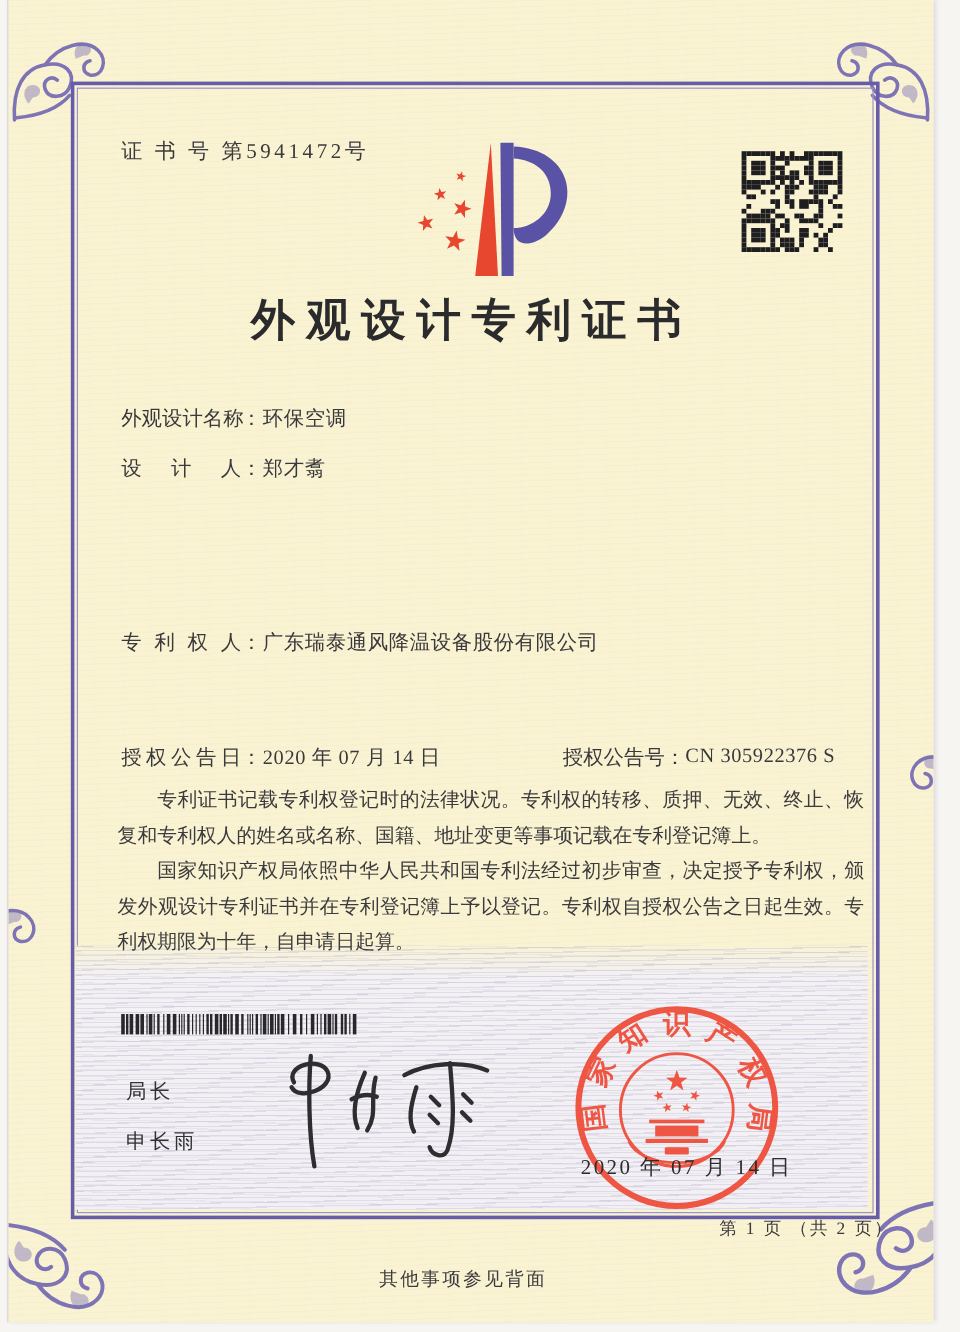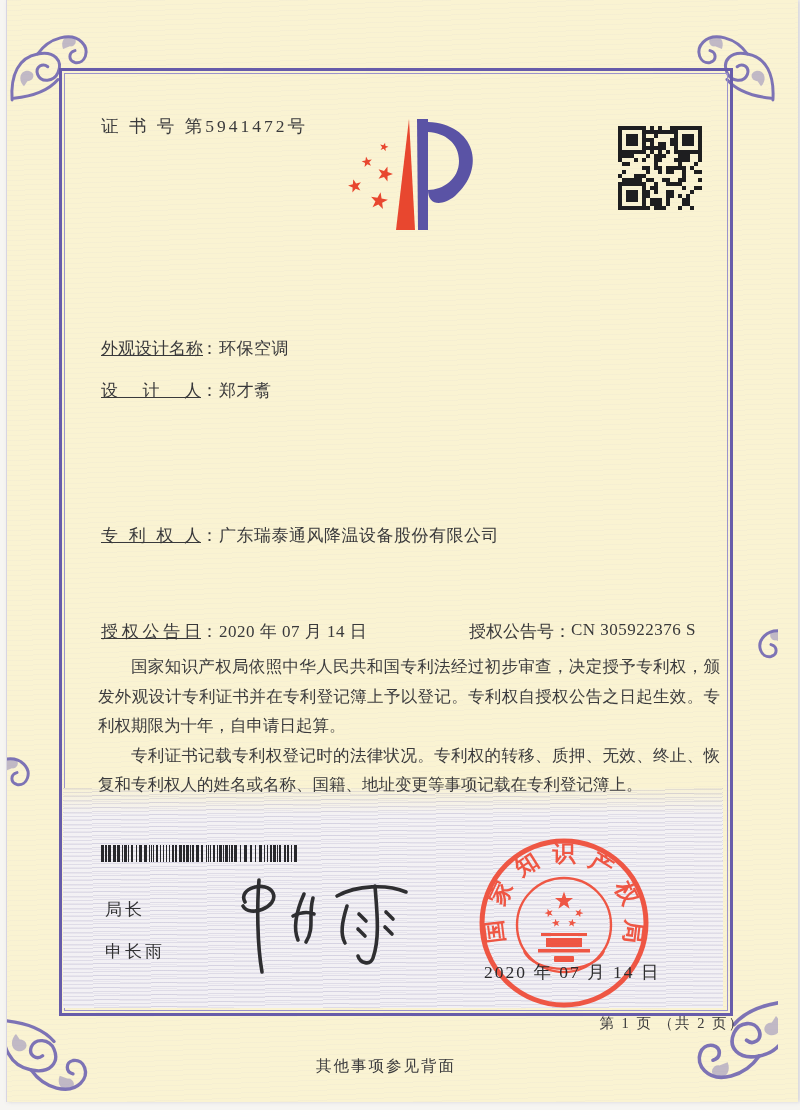--- a/index.html
+++ b/index.html
@@ -10,21 +10,20 @@
     color:#38383a;
   }
   .page{
     position:absolute;left:6px;top:0;width:771px;height:1102px;
     background:
       repeating-linear-gradient(178deg, rgba(190,184,214,0.07) 0 1px, rgba(0,0,0,0) 1px 5px),
       #faf3d2;
     border-left:1px solid #d8d5e2;
     box-shadow:2px 0 4px rgba(120,115,150,0.25);
     overflow:hidden;
-    padding-left:20px;
   }
   .frame{
     position:absolute;left:52px;top:68px;width:668px;height:942px;
     border:3px solid #675caa;
   }
   .frame-inner{position:absolute;inset:2px;border:1px solid #9b93cc;}
   .lower-zone{
     position:absolute;left:56px;top:788px;width:660px;height:220px;
     background:linear-gradient(#f8f2d6 0%, #f3f1f4 12%, #f2f0f4 100%);
   }
@@ -40,21 +39,21 @@
     position:absolute;left:611px;top:126px;width:84px;height:84px;
     display:grid;grid-template-columns:repeat(21,4px);grid-template-rows:repeat(21,4px);
     background:transparent;
   }
   .qr .qm{background:#1e1e20;}
   .title{
     position:absolute;left:52px;top:242px;width:668px;text-align:center;
     font-size:37px;font-weight:bold;letter-spacing:9px;color:#2b2b2e;
   }
   .field{position:absolute;left:94px;font-size:17px;color:#39393b;white-space:nowrap;}
-  .flabel{display:inline-block;width:100px;text-align:justify;text-align-last:justify;vertical-align:top;text-decoration:underline;}
+  .flabel{display:inline-block;width:100px;text-align:justify;text-align-last:justify;vertical-align:top;}
   .fcolon{display:inline-block;width:18px;vertical-align:top;}
   .fvalue{display:inline-block;vertical-align:top;letter-spacing:0.5px;}
   .addr-val{white-space:normal;width:432px;line-height:30px;}
   .field2{position:absolute;left:462px;font-size:17px;white-space:nowrap;}
   .paras{
     position:absolute;left:91px;top:652px;width:622px;
     font-size:16.5px;line-height:29.5px;text-align:justify;color:#3b3b3d;
   }
   .paras p{margin:0;text-indent:2em;}
   .barcode{
@@ -561,40 +560,41 @@
       <div></div>
       <div></div>
       <div class="qm"></div>
       <div></div>
       <div></div>
       <div class="qm"></div>
       <div></div>
       <div></div>
     </div>
 
+  <div class="title">外观设计专利证书</div>
 
   <div class="field" style="top:337px">
     <span class="flabel">外观设计名称</span><span class="fcolon">：</span><span class="fvalue">环保空调</span>
   </div>
   <div class="field" style="top:379px">
     <span class="flabel">设计人</span><span class="fcolon">：</span><span class="fvalue">郑才翥</span>
   </div>
   <div class="field" style="top:524px">
     <span class="flabel">专利权人</span><span class="fcolon">：</span><span class="fvalue">广东瑞泰通风降温设备股份有限公司</span>
   </div>
   <div class="field" style="top:620px">
     <span class="flabel">授权公告日</span><span class="fcolon">：</span><span class="fvalue">2020 年 07 月 14 日</span>
   </div>
   <div class="field2" style="top:620px">
     <span>授权公告号</span><span>：</span><span class="fvalue">CN 305922376 S</span>
   </div>
 
   <div class="paras">
+    <p>专利证书记载专利权登记时的法律状况。专利权的转移、质押、无效、终止、恢复和专利权人的姓名或名称、国籍、地址变更等事项记载在专利登记簿上。</p>
     <p>国家知识产权局依照中华人民共和国专利法经过初步审查，决定授予专利权，颁发外观设计专利证书并在专利登记簿上予以登记。专利权自授权公告之日起生效。专利权期限为十年，自申请日起算。</p>
-    <p>专利证书记载专利权登记时的法律状况。专利权的转移、质押、无效、终止、恢复和专利权人的姓名或名称、国籍、地址变更等事项记载在专利登记簿上。</p>
   </div>
 
   <div class="barcode" id="barcode">
       <div style="width: 3px; margin-right: 1px;"></div>
       <div style="width: 2px; margin-right: 1px;"></div>
       <div style="width: 3px; margin-right: 2px;"></div>
       <div style="width: 3px; margin-right: 1px;"></div>
       <div style="width: 3px; margin-right: 2px;"></div>
       <div style="width: 1px; margin-right: 1px;"></div>
       <div style="width: 3px; margin-right: 1px;"></div>

